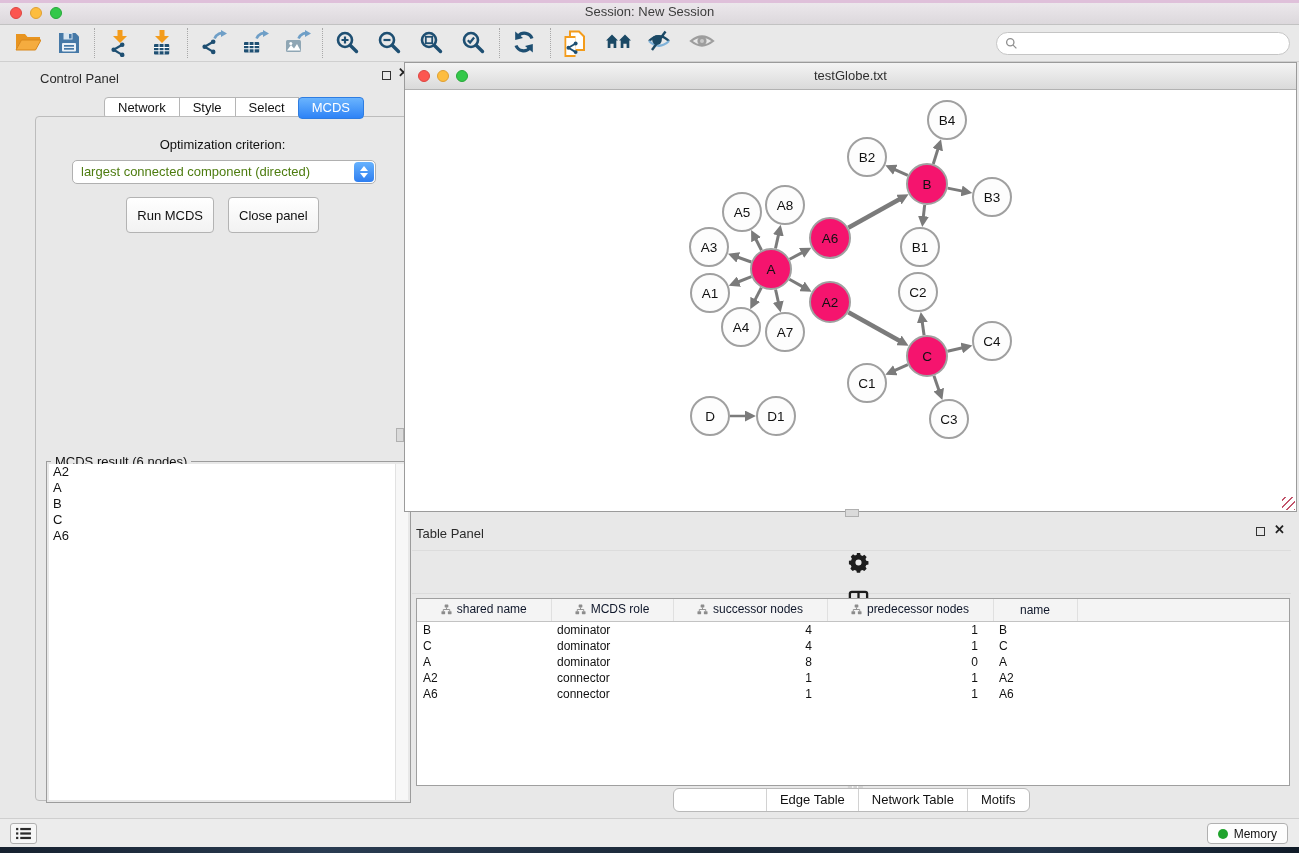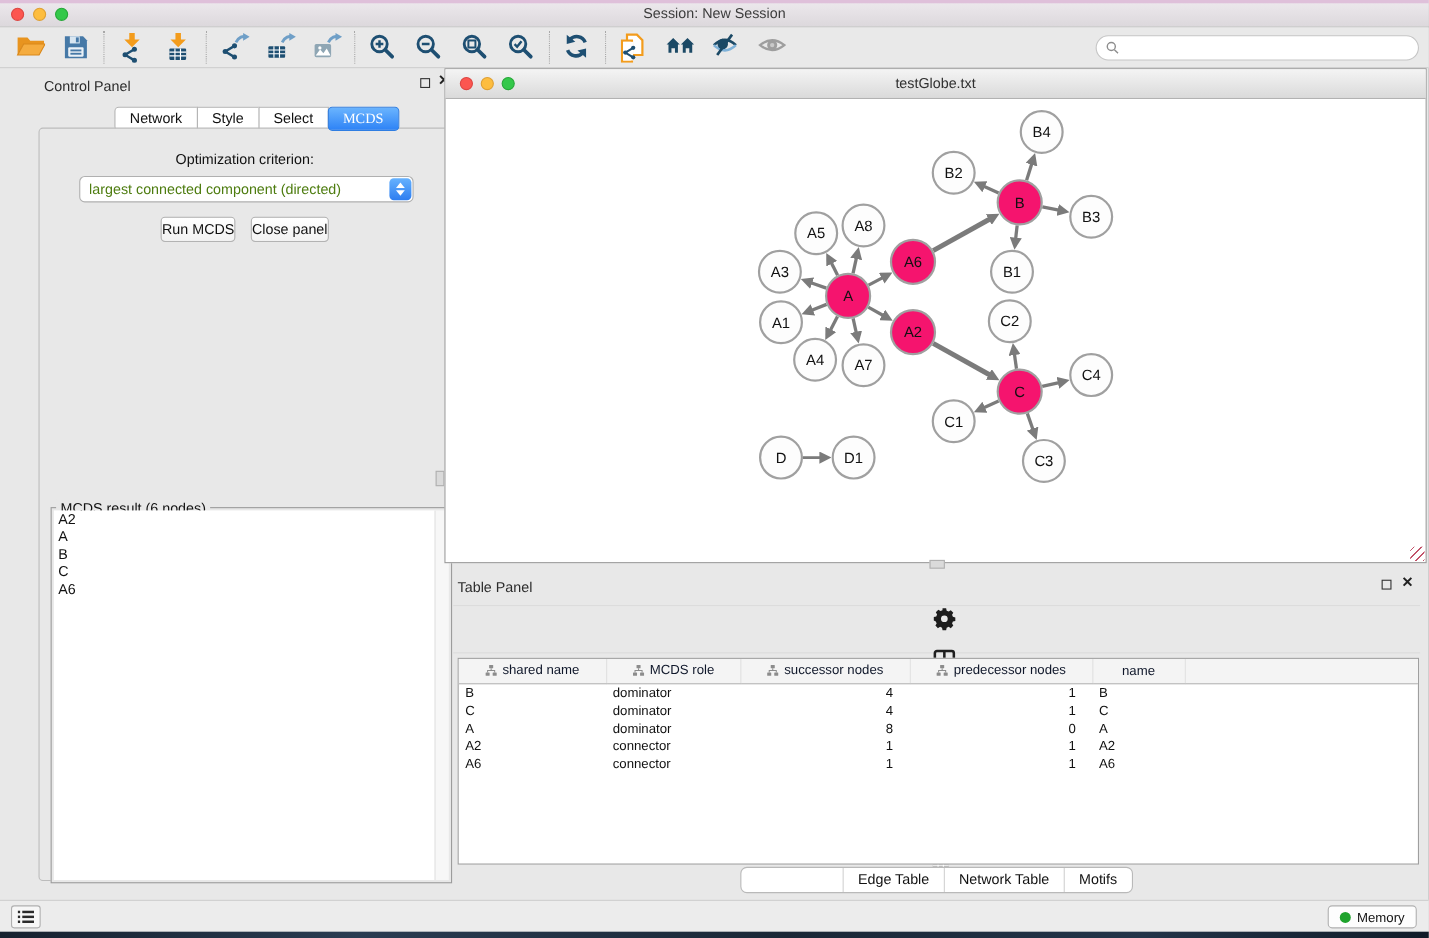--- a/index.html
+++ b/index.html
@@ -30,32 +30,32 @@
   .control-panel{position:absolute;left:0;top:62px;width:391px;height:748px;margin-left:28px;}
   .cp-title{position:absolute;left:12px;top:9px;font-size:13px;color:#2b2b2b;}
   .mini-ic{position:absolute;top:9px;font-size:11px;line-height:11px;color:#222;}
   .float-ic{width:9px;height:9px;border:1.5px solid #333;box-sizing:border-box;}
   .close-ic{font-weight:bold;font-size:13px;}
   .cp-tabs{position:absolute;left:77px;top:35px;display:flex;}
   .cp-tab{height:20px;line-height:20px;padding:0 13px;font-size:13px;background:#fff;
     border:1px solid #b5b5b5;margin-left:-1px;color:#111;}
   .cp-tab:first-child{border-radius:4px 0 0 4px;}
   .cp-tab:last-child{border-radius:0 4px 4px 0;}
-  .cp-tab.sel{background:linear-gradient(#6ab4fe,#2e83f6);color:#fff;border-color:#2e7de2;border-radius:4px;position:relative;z-index:1;font-family:Liberation Serif, serif;}
+  .cp-tab.sel{background:linear-gradient(#6ab4fe,#2e83f6);color:#fff;border-color:#2e7de2;border-radius:4px;position:relative;z-index:1;}
   .cp-box{position:absolute;left:7px;top:54px;width:375px;height:685px;border:1px solid #bcbcbc;border-radius:4px;background:#e8e8e8;box-sizing:border-box;}
   .opt-label{position:absolute;left:0;right:0;top:20px;text-align:center;font-size:13px;color:#111;}
   .opt-select{position:absolute;left:36px;top:43px;width:304px;height:24px;background:#fff;border:1px solid #b0b0b0;
     border-radius:5px;box-sizing:border-box;font-size:13px;line-height:22px;padding-left:8px;color:#4d7c0f;}
   .opt-stepper{position:absolute;right:1px;top:1px;bottom:1px;width:20px;border-radius:4px;
     background:linear-gradient(#66b2fe,#2e7ef0);display:flex;flex-direction:column;align-items:center;justify-content:center;gap:2px;}
   .opt-stepper i{width:0;height:0;border-left:4px solid transparent;border-right:4px solid transparent;}
   .opt-stepper .up{border-bottom:5px solid #fff;}
   .opt-stepper .dn{border-top:5px solid #fff;}
   .btn-row{position:absolute;left:0;right:0;top:80px;display:flex;justify-content:center;gap:14px;}
-  .pushbtn{height:23px;padding:0 0;font-size:13px;color:#111;background:linear-gradient(#ffffff,#f2f2f2);
+  .pushbtn{height:36px;padding:0 10px;font-size:13px;color:#111;background:linear-gradient(#ffffff,#f2f2f2);
     border:1px solid #b3b3b3;border-radius:4px;font-family:"Liberation Sans",sans-serif;}
   .result-group{position:absolute;left:10px;top:344px;width:363px;height:340px;border:1px solid #9c9c9c;background:#e8e8e8;}
   .result-legend{position:absolute;top:-8px;left:4px;background:#e8e8e8;padding:0 4px;font-size:13px;color:#111;}
   .result-list{position:absolute;top:2px;left:2px;right:14px;bottom:2px;background:#fff;overflow:hidden;}
   .result-scroll{position:absolute;top:2px;right:2px;width:12px;bottom:2px;background:#f7f7f7;border-left:1px solid #e2e2e2;}
   .result-item{font-size:13px;line-height:16px;padding-left:4px;color:#111;}
   
   .net-window{position:absolute;left:404px;top:62px;width:893px;height:450px;background:#fff;
     border:1px solid #9b9b9b;box-sizing:border-box;}
   .nw-titlebar{position:relative;height:26px;background:linear-gradient(#f4f4f4,#dadada);border-bottom:1px solid #b2b2b2;}

